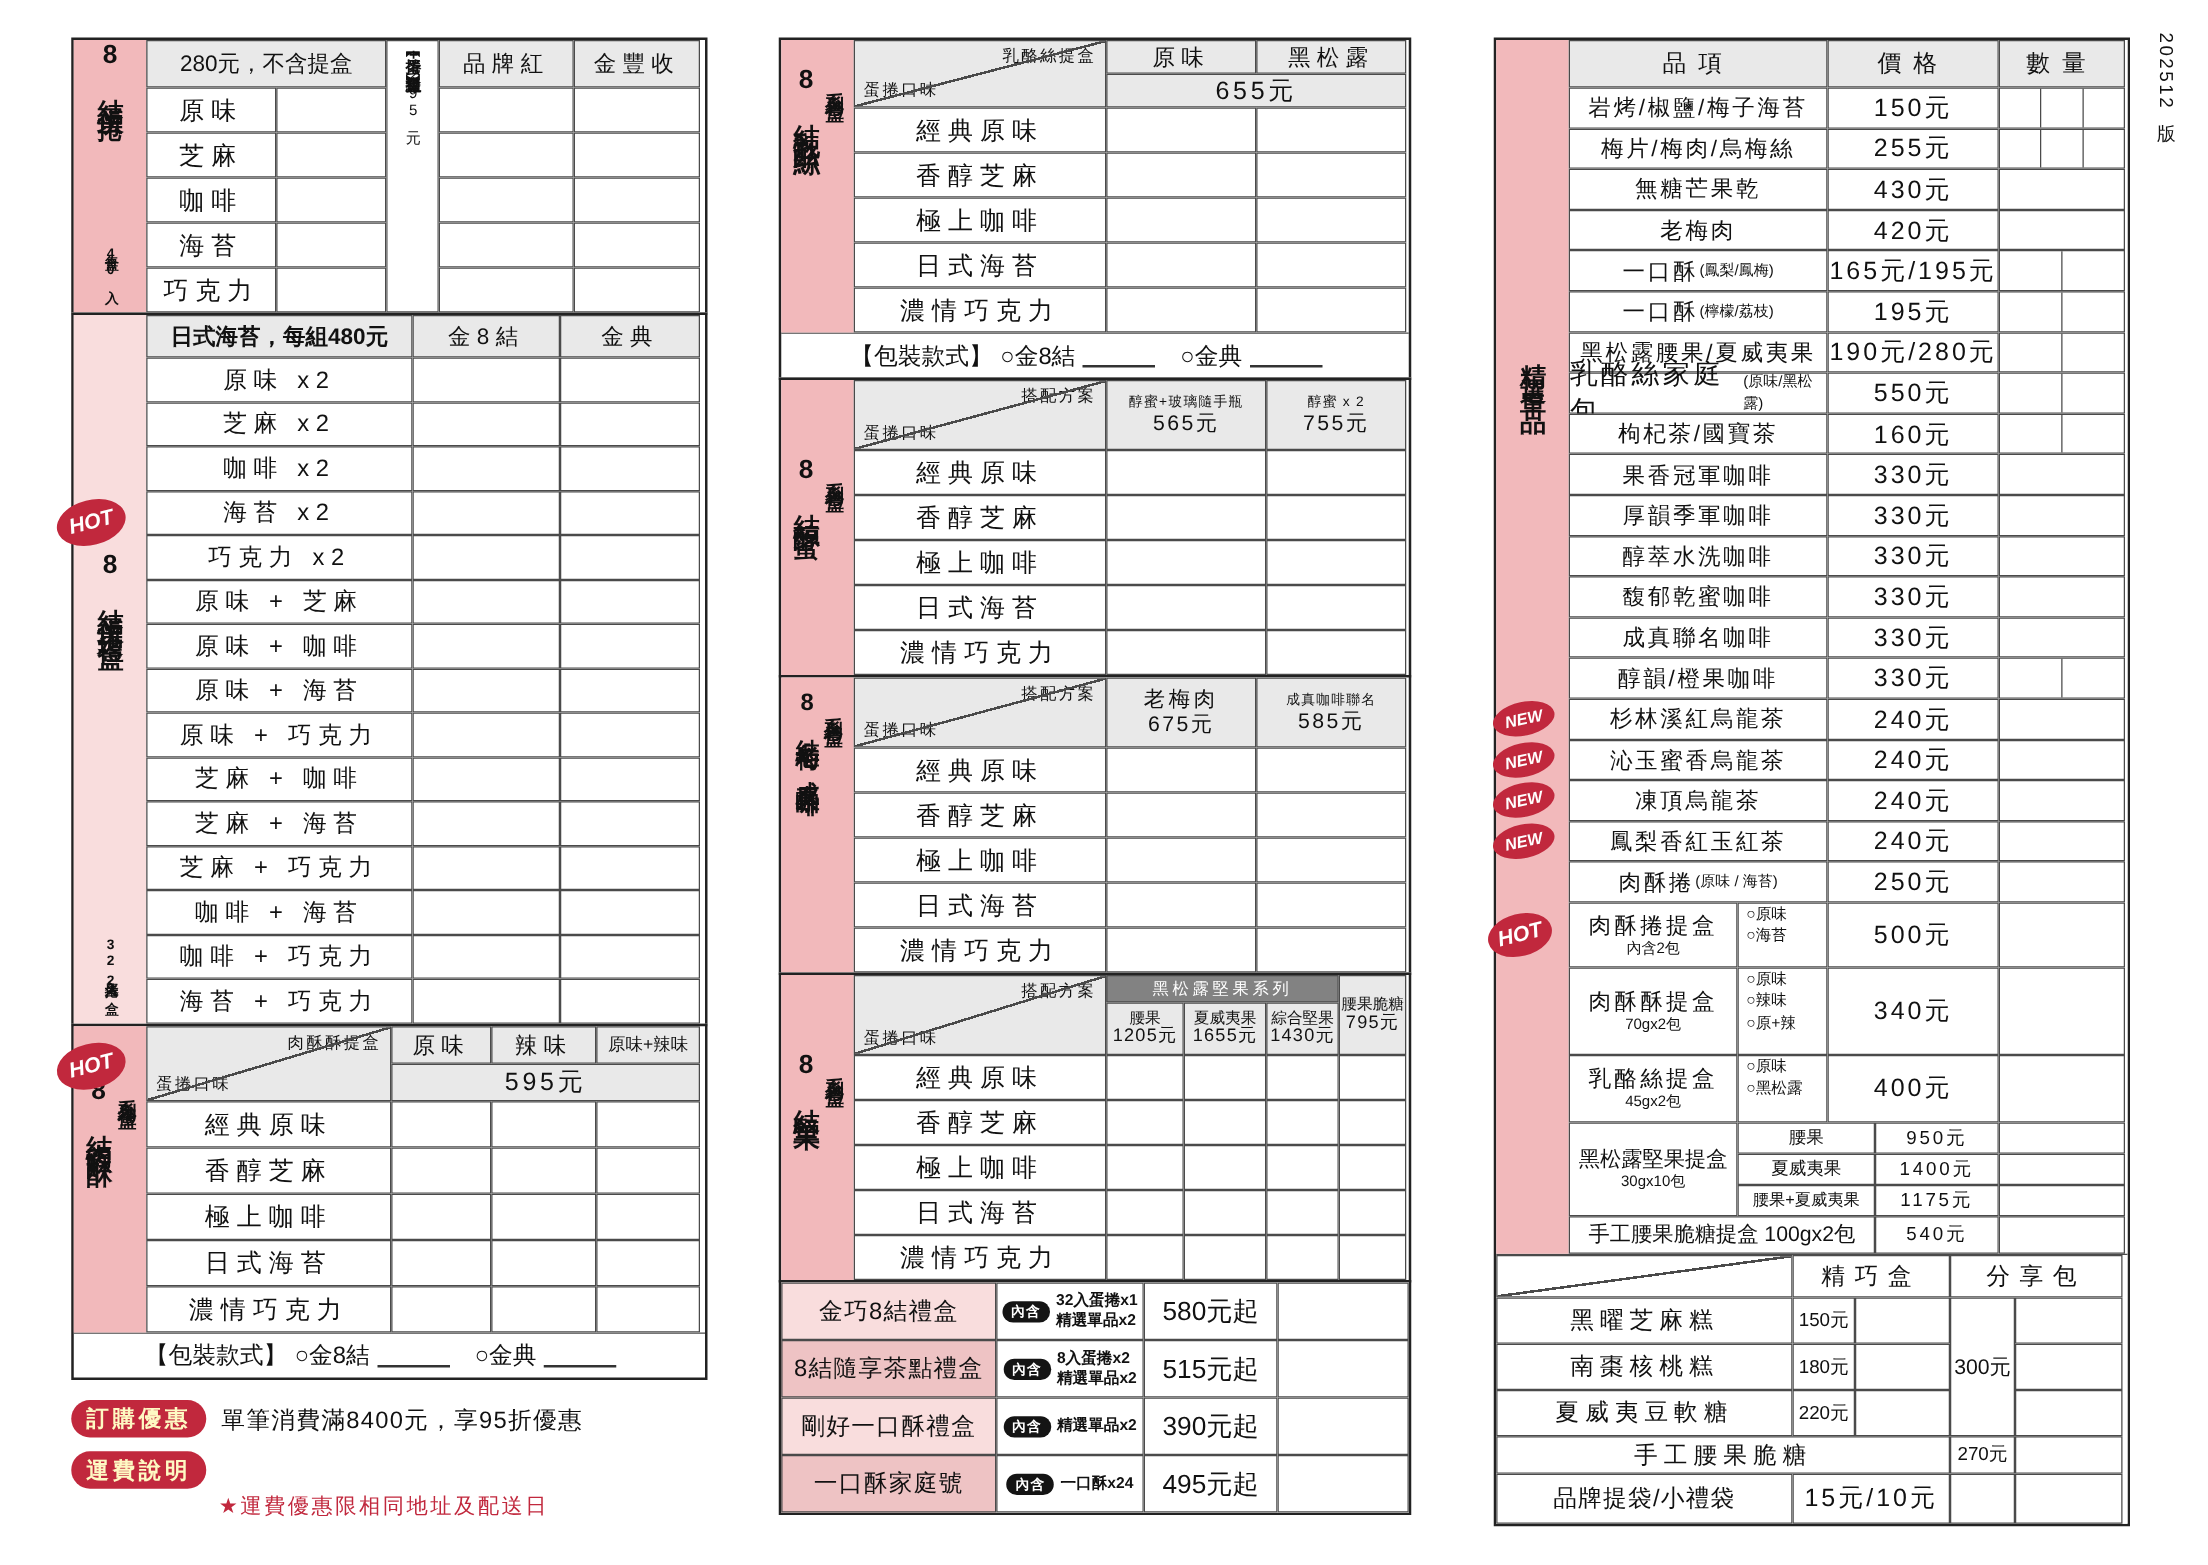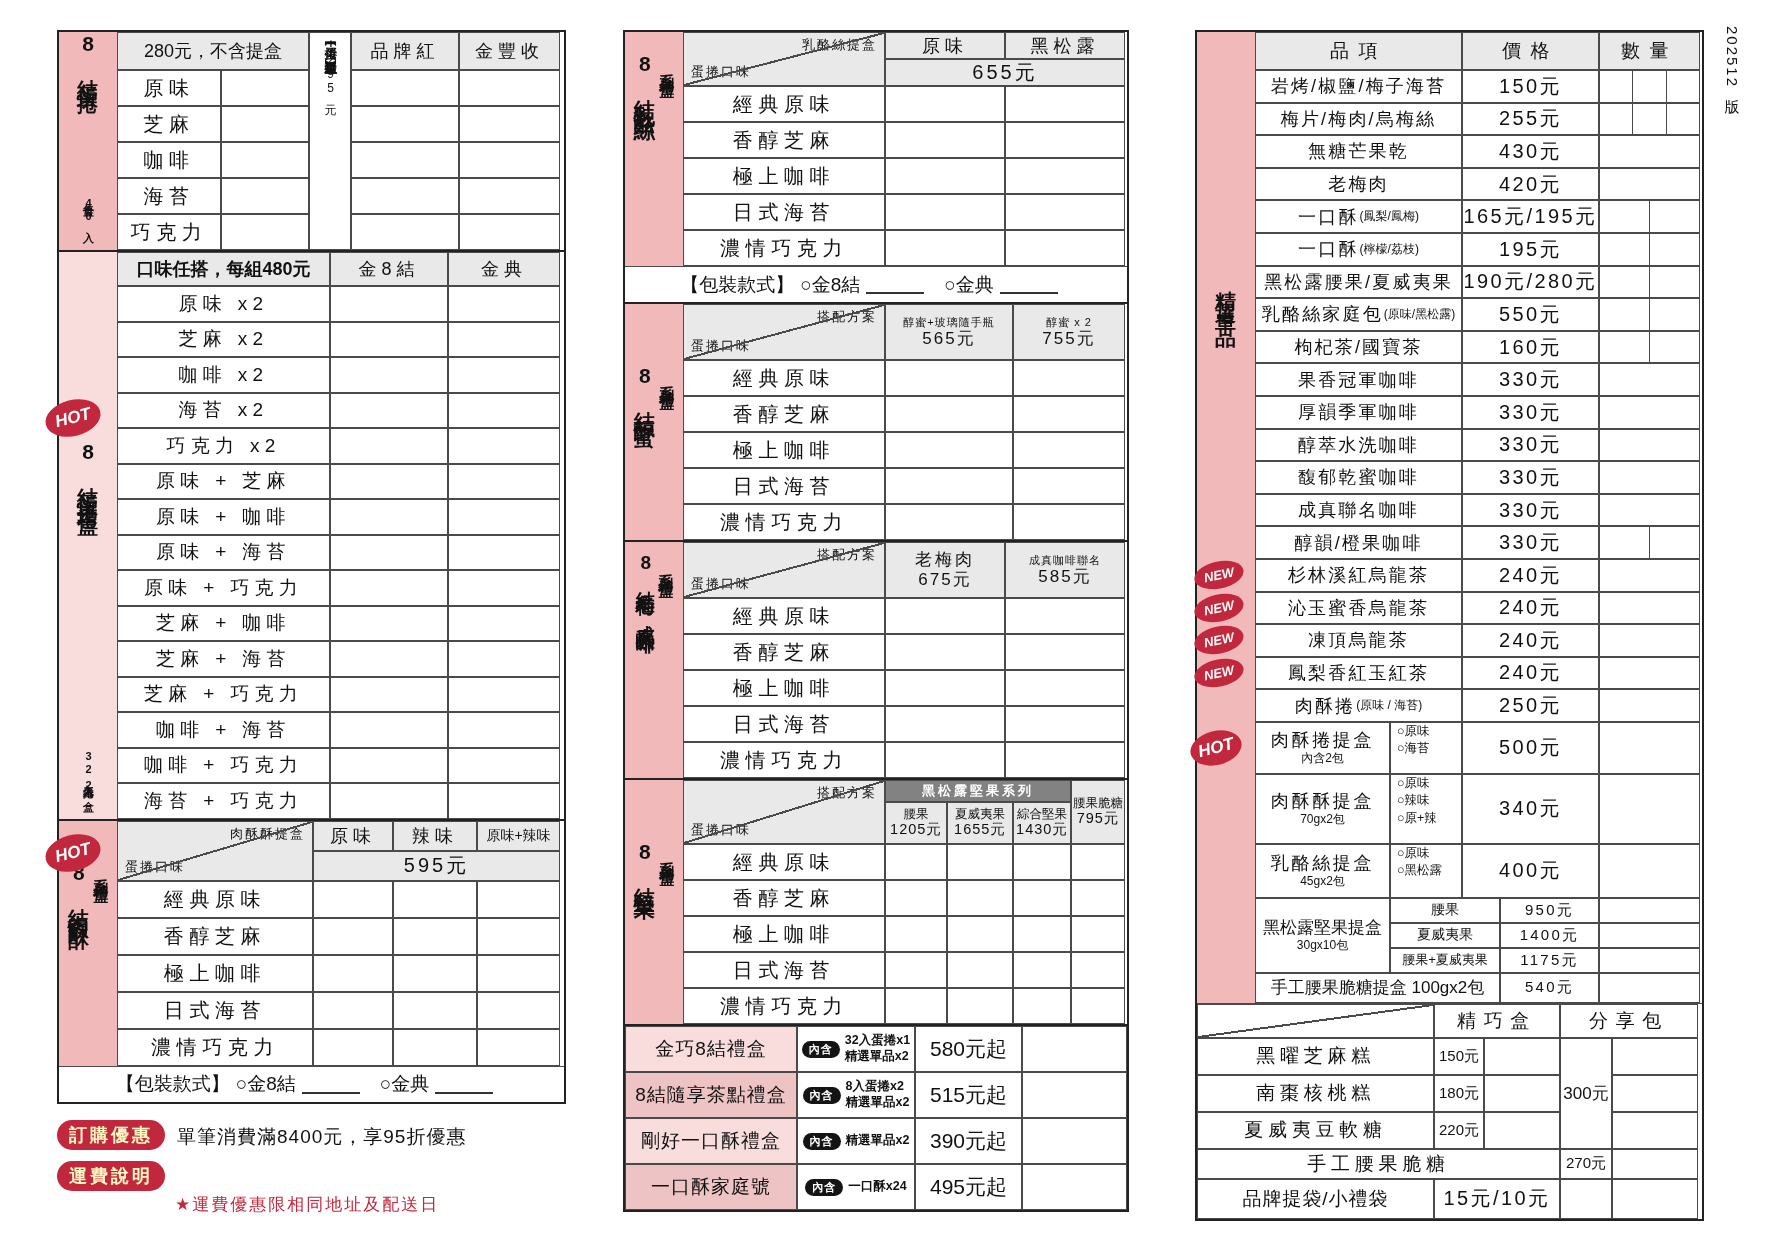--- a/index.html
+++ b/index.html
@@ -32,21 +32,21 @@
   .dtop{position:absolute;top:3px;right:7px;font-size:13px;letter-spacing:2px}
   .dbot{position:absolute;bottom:4px;left:7px;font-size:13px;letter-spacing:2px}
   .combo{flex-direction:column;padding:4px 0;justify-content:flex-start;background:#fff}
   .combo .vt{font-weight:bold;font-size:12.5px;letter-spacing:0}
   .combo .c2{font-weight:normal;font-size:12px;margin-top:2px}
   .foot{border-top:1px solid var(--line);min-height:36px;display:flex;align-items:center;justify-content:center;font-size:19px;gap:6px}
   .bl{display:inline-block;width:58px;border-bottom:2px solid #333;height:1.05em;margin-right:14px}
   .colhead{flex-direction:column;line-height:1.15}
   .chn{font-size:11px;letter-spacing:1px}
   .chp{font-size:17px;letter-spacing:2px}
-  .band{background:var(--band-gray);color:#fff;font-size:13px;font-weight:bold;letter-spacing:3px}
+  .band{background:var(--band-gray);color:#fff;font-size:13px;font-weight:normal;letter-spacing:3px}
   .smhead{flex-direction:column;line-height:1.1}
   .smhead .chn{font-size:12.5px;letter-spacing:0}
   .smhead .chp{font-size:14.5px;letter-spacing:1px}
   
   .hotb{width:56px;height:36px;background:var(--accent);color:#fff;border-radius:50% ;display:flex;align-items:center;justify-content:center;font-weight:bold;font-style:italic;font-size:17px;transform:rotate(-14deg);position:absolute;z-index:6}
   .newb{position:absolute;left:-62px;top:50%;width:50px;height:27px;background:var(--accent);color:#fff;border-radius:50%;display:flex;align-items:center;justify-content:center;font-weight:bold;font-style:italic;font-size:13px;transform:translateY(-50%) rotate(-12deg);z-index:6}
   .newb:empty,.nt:empty,.c2:empty{display:none}
   .pill{background:var(--accent);color:#fef9c3;font-weight:bold;font-size:18px;padding:3px 12px;border-radius:16px;letter-spacing:3px;white-space:nowrap}
   .nb{background:#141414;color:#fff;font-size:11px;font-weight:bold;padding:1px 7px;border-radius:9px;letter-spacing:1px;white-space:nowrap}
   
@@ -147,21 +147,21 @@
       </div>
     </div>
 
     <div class="box">
       <div class="hotb" style="left:-14px;top:148px">HOT</div>
       <div class="strip light">
         <span class="vt vmain" style="padding-top:188px">8結蛋捲禮盒</span>
         <span class="vnote">32入蛋捲2盒</span>
       </div>
       <div class="grid g-l2">
-        <div class="cell hd h1 bold">口味任搭，每組480元</div>
+        <div class="cell hd h1 bold">日式海苔，每組480元</div>
         <div class="cell hd h1 sp">金8結</div>
         <div class="cell hd h1 sp">金典</div>
         <div class="contents">
           
         <div class="contents">
             <div class="cell lrow sp">原味 x2</div>
             <div class="cell fill"></div>
             <div class="cell fill"></div>
           </div><div class="contents">
             <div class="cell lrow sp">芝麻 x2</div>
@@ -634,21 +634,21 @@
                 </div>
                 <div class="cell pricec">190元/280元</div>
                 <div class="cell qcell" data-q="2">
                   <span class="s"></span>
                   <span class="s"></span>
 
                 </div>
               </div><div class="contents">
                 <div class="cell lbl">
 
-                  <span style="font-size:18px;letter-spacing:.12em">乳酪絲家庭包</span>
+                  <span style="font-size:22px;letter-spacing:.12em">乳酪絲家庭包</span>
                   <span class="nt">(原味/黑松露)</span>
                 </div>
                 <div class="cell pricec">550元</div>
                 <div class="cell qcell" data-q="2">
                   <span class="s"></span>
                   <span class="s"></span>
 
                 </div>
               </div><div class="contents">
                 <div class="cell lbl">

